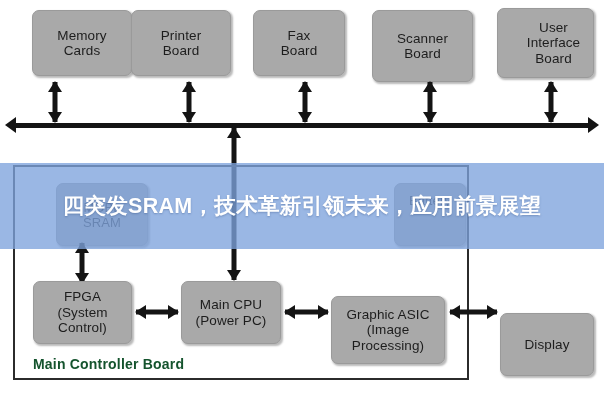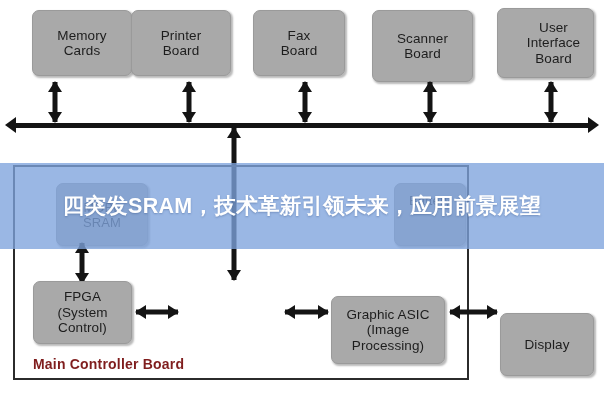--- a/index.html
+++ b/index.html
@@ -115,21 +115,21 @@
   .board {
     position: absolute;
     box-sizing: border-box;
     border: 2px solid #2b2b2b;
     background: transparent;
   }
   .board-label {
     position: absolute;
     font-weight: bold;
     font-size: 14px;
-    color: #7f1d1d;
+    color: #14532d;
     letter-spacing: .2px;
     font-family: "Liberation Sans", sans-serif;
   }
 
   
   .banner {
     position: absolute;
     left: 0;
     width: 604px;
     background: rgba(126,163,220,0.78);
@@ -211,20 +211,22 @@
 
   <div class="varrow" style="left:74px; top:243px; width:16px; height:40px;">
     <div class="shaft"></div>
     <div class="head-up"></div>
     <div class="head-dn"></div>
   </div>
 
   <div class="blk" style="left:33px;  top:281px; width:99px; height:63px;">FPGA
 (System
 Control)</div>
+  <div class="blk" style="left:181px; top:281px; width:100px; height:63px;">Main CPU
+(Power PC)</div>
   <div class="blk" style="left:331px; top:280px; width:114px; height:68px;margin-top:16px;">Graphic ASIC
 (Image
 Processing)</div>
   <div class="blk" style="left:500px; top:281px; width:94px; height:63px;margin-top:32px;">Display</div>
 
   <div class="harrow" style="left:136px; top:304px; width:42px; height:16px;">
     <div class="shaft"></div>
     <div class="head-l"></div>
     <div class="head-r"></div>
   </div>

